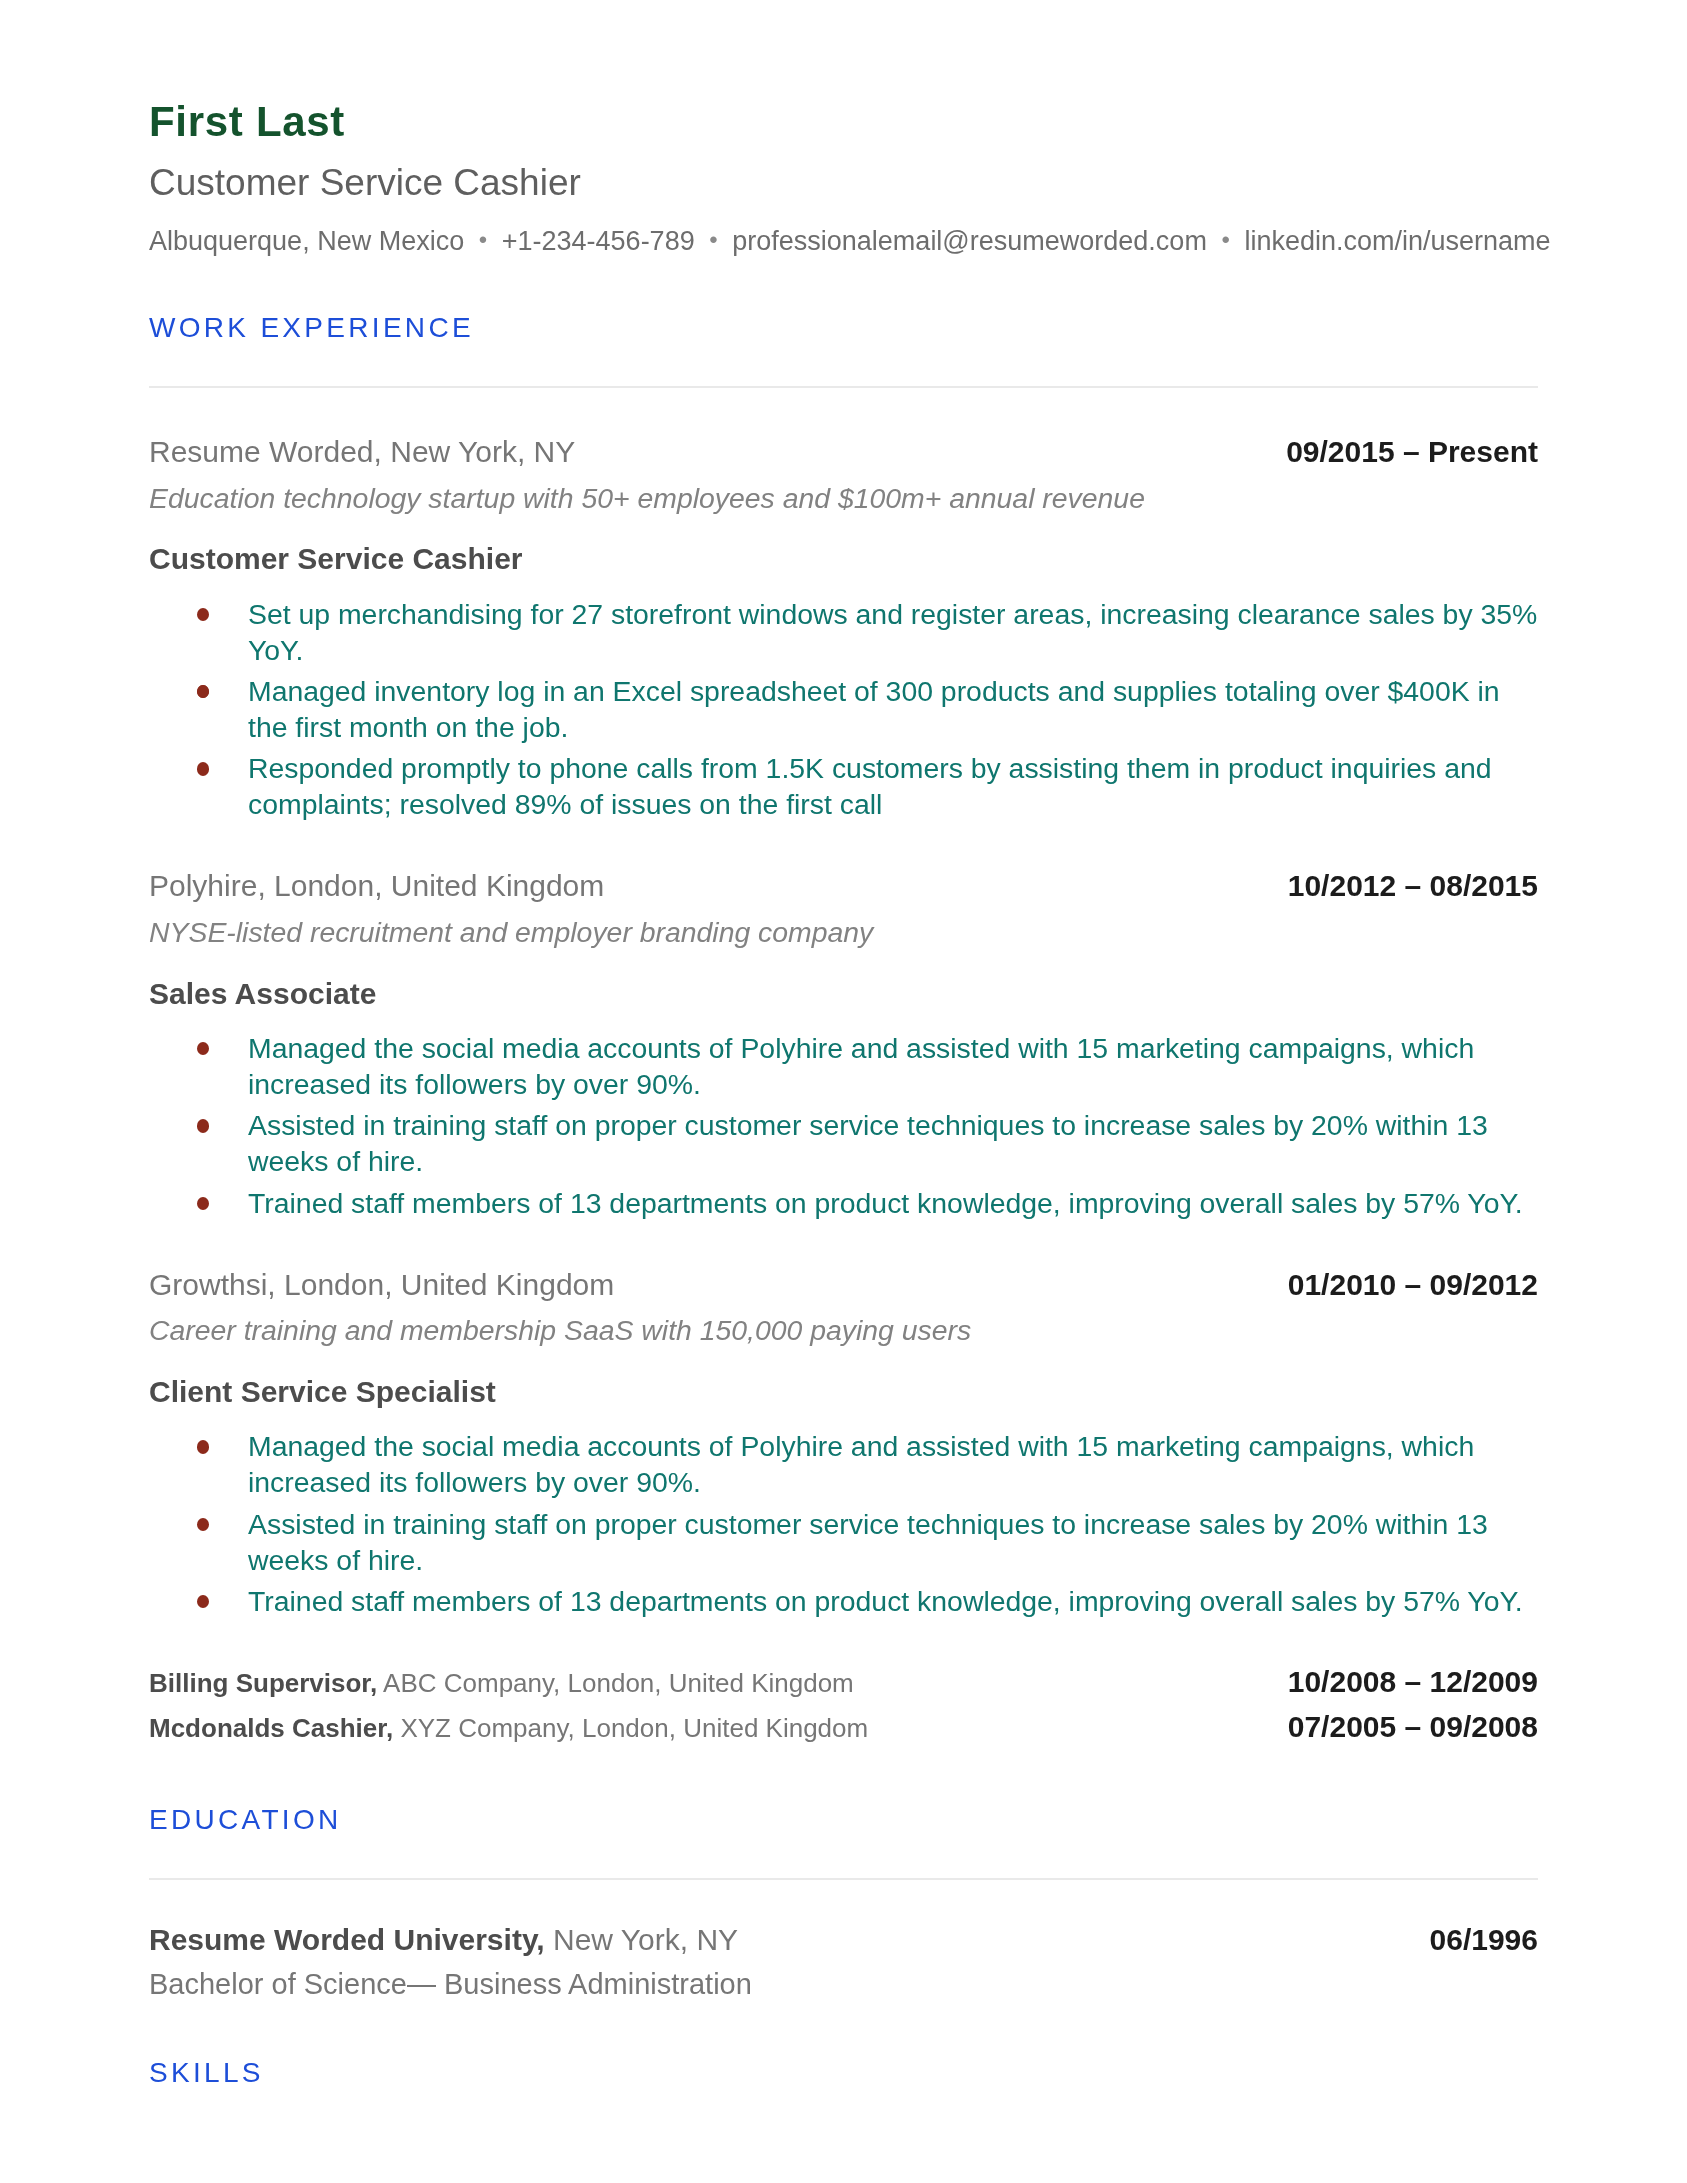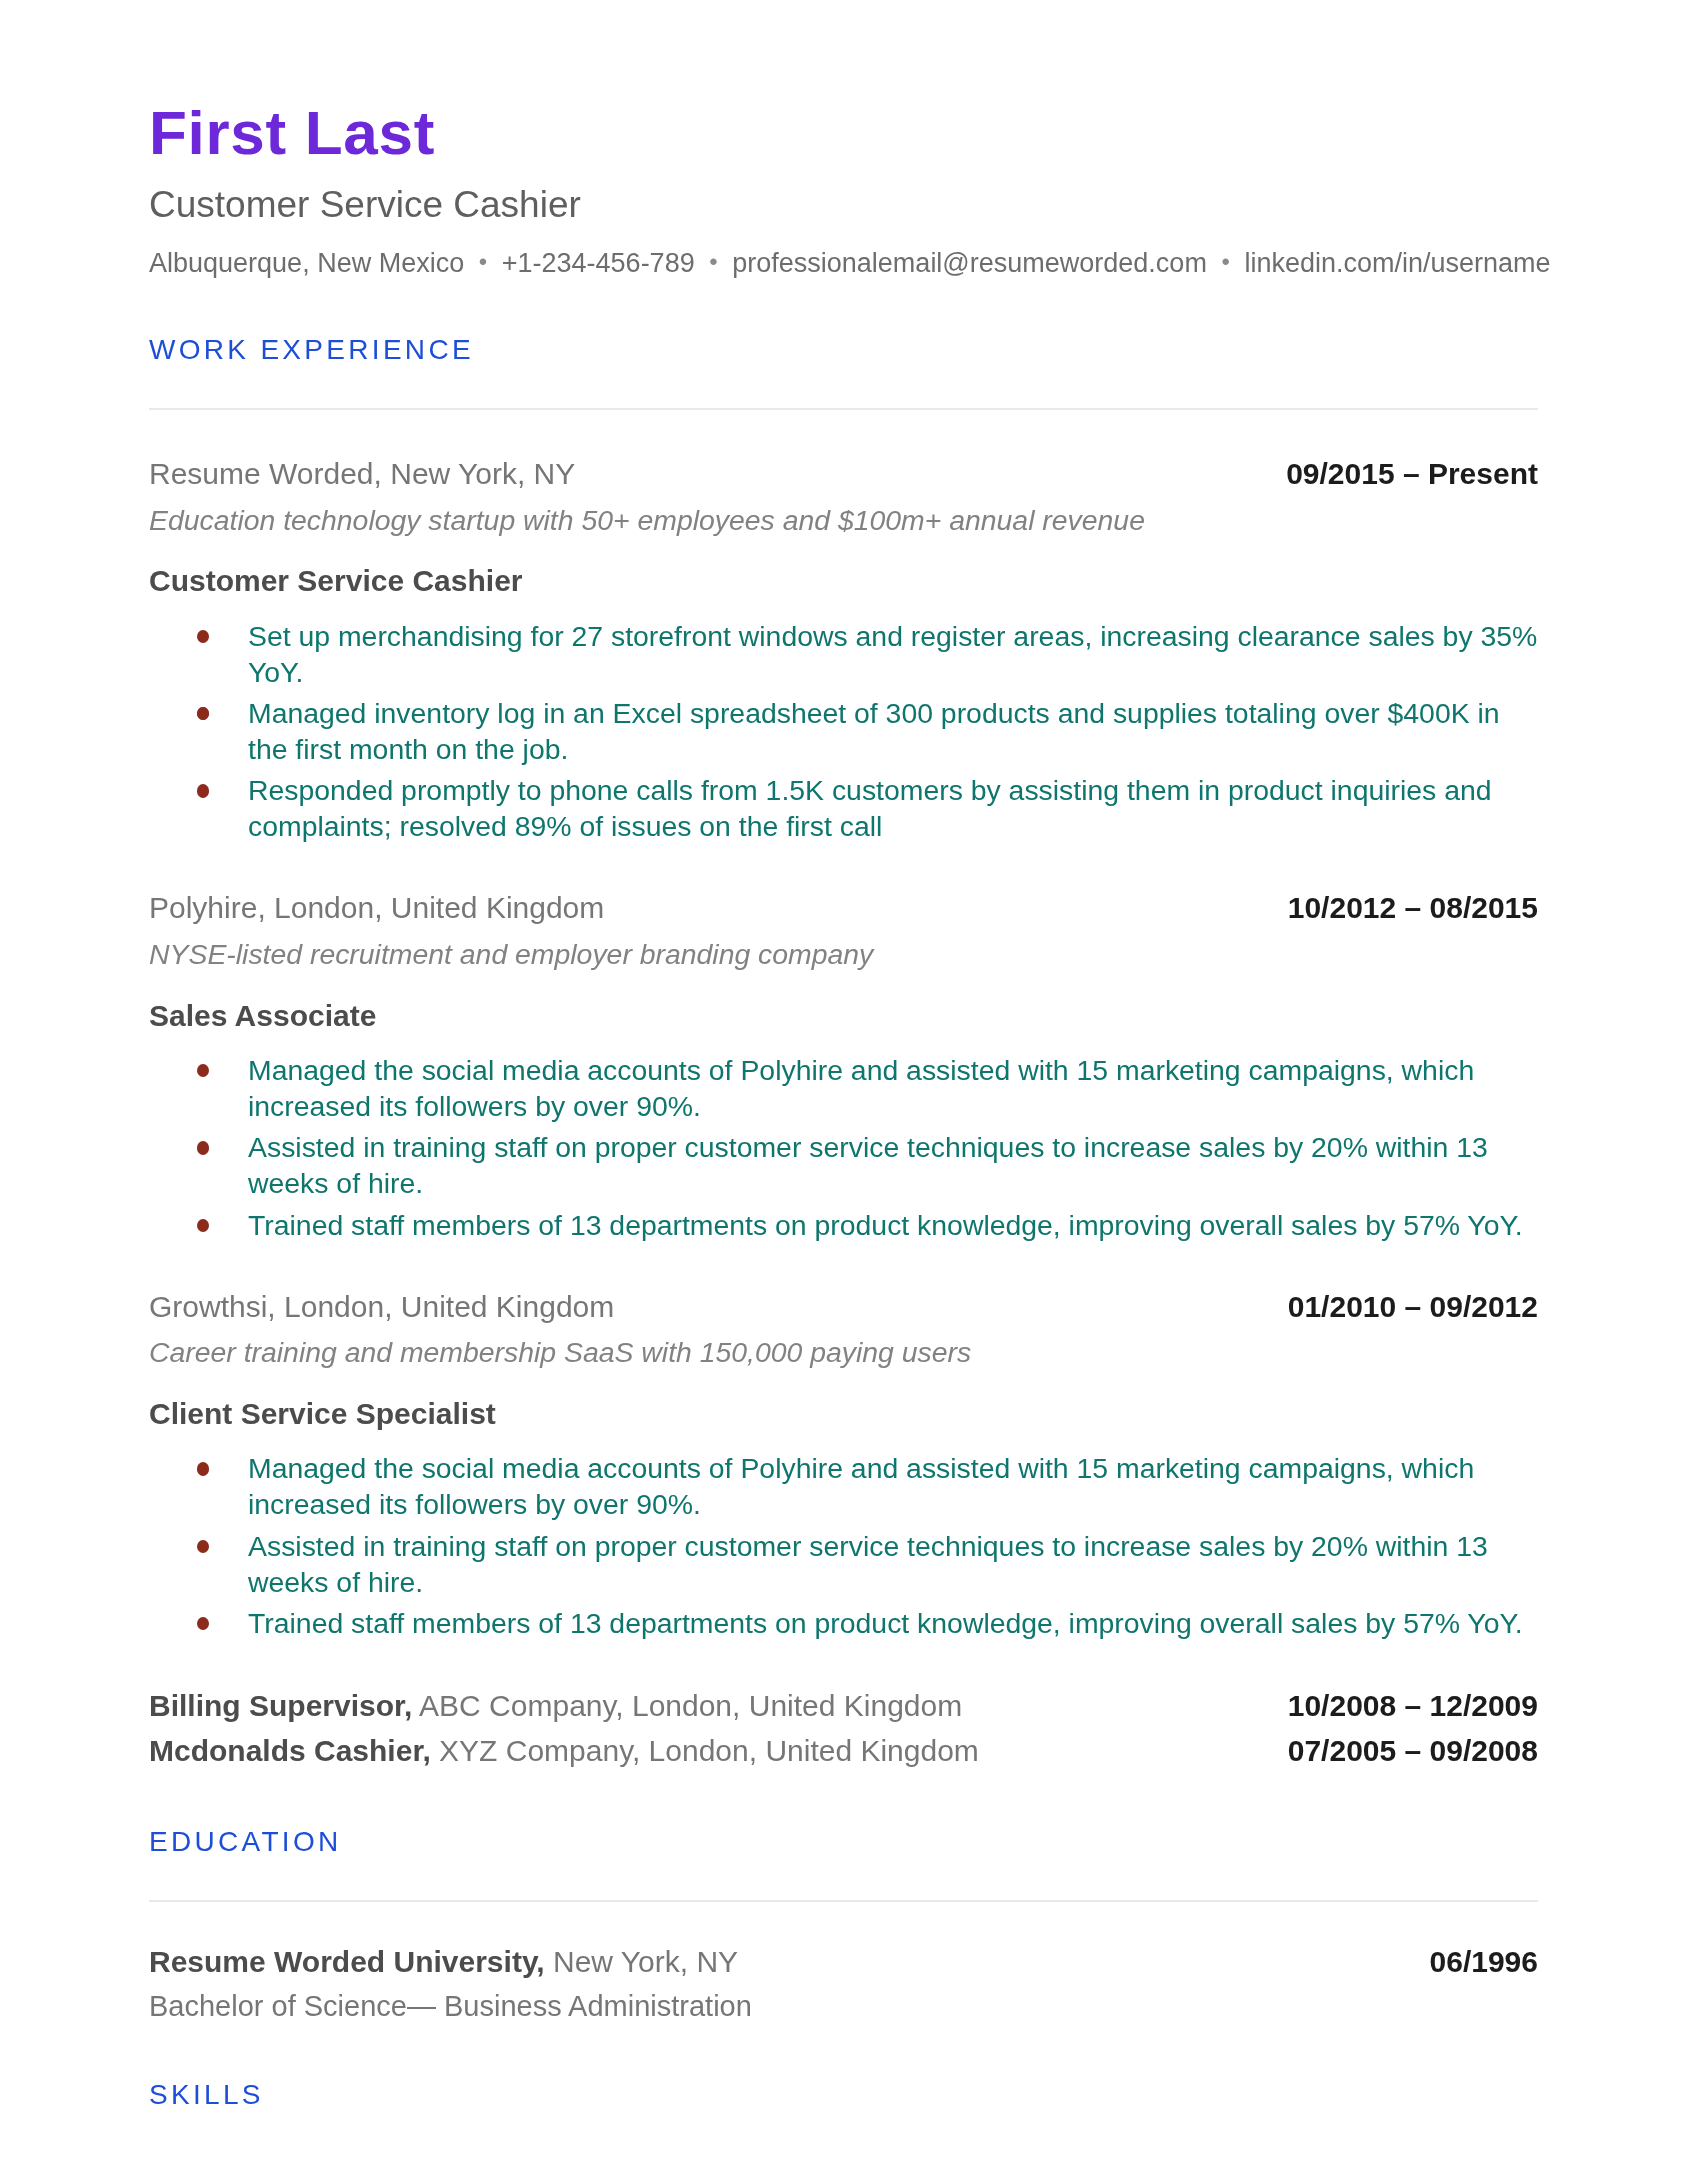--- a/index.html
+++ b/index.html
@@ -4,21 +4,21 @@
 <style>
   html,body{margin:0;padding:0;background:#ffffff;}
   .page{
     width:1687px;height:2183px;box-sizing:border-box;
     padding:99px 149px 0 149px;background:#ffffff;
     font-family:"Liberation Sans",sans-serif;color:#666666;
     overflow:hidden;
   }
   
   .name{
-    font-size:62px;font-weight:700;color:#6d28d9;
+    font-size:42px;font-weight:700;color:#14532d;
     margin:0 0 17px 0;line-height:1.1;letter-spacing:0.7px;
   }
   .subtitle{
     font-size:37px;font-weight:400;color:#5f5f5f;
     margin:0 0 20px 0;line-height:1.15;
   }
   .contact{
     font-size:27px;color:#6d6d6d;line-height:1.2;white-space:nowrap;
   }
   .contact .sep{color:#8a8a8a;margin:0 14.6px;font-size:24px;vertical-align:1.3px;}
@@ -43,21 +43,21 @@
     position:relative;padding-left:99px;margin:5.3px 0;
     font-size:28.4px;color:#0f766e;line-height:36px;
   }
   ul.bullets .dot{
     position:absolute;left:48px;top:12px;width:12px;height:13.2px;
     background:#8c2a1b;border-radius:50%;display:inline-block;
   }
   
   .compact{margin-top:44px;}
   .compact .row{margin-top:4px;line-height:41px;}
-  .compact .lead{font-size:30px;text-align:center;}
+  .compact .lead{font-size:26px;text-align:center;}
   .compact .b{font-weight:700;color:#4c4c4c;}
   .compact .g{color:#767676;}
   
   .edu-block{margin-top:42px;}
   .edu-school{font-size:30px;}
   .edu-school .b{font-weight:700;color:#4c4c4c;margin-top:16px;}
   .edu-school .g{color:#767676;}
   .degree{font-size:29px;color:#767676;margin-top:9.3px;line-height:1.2;}
 </style>
 </head>

